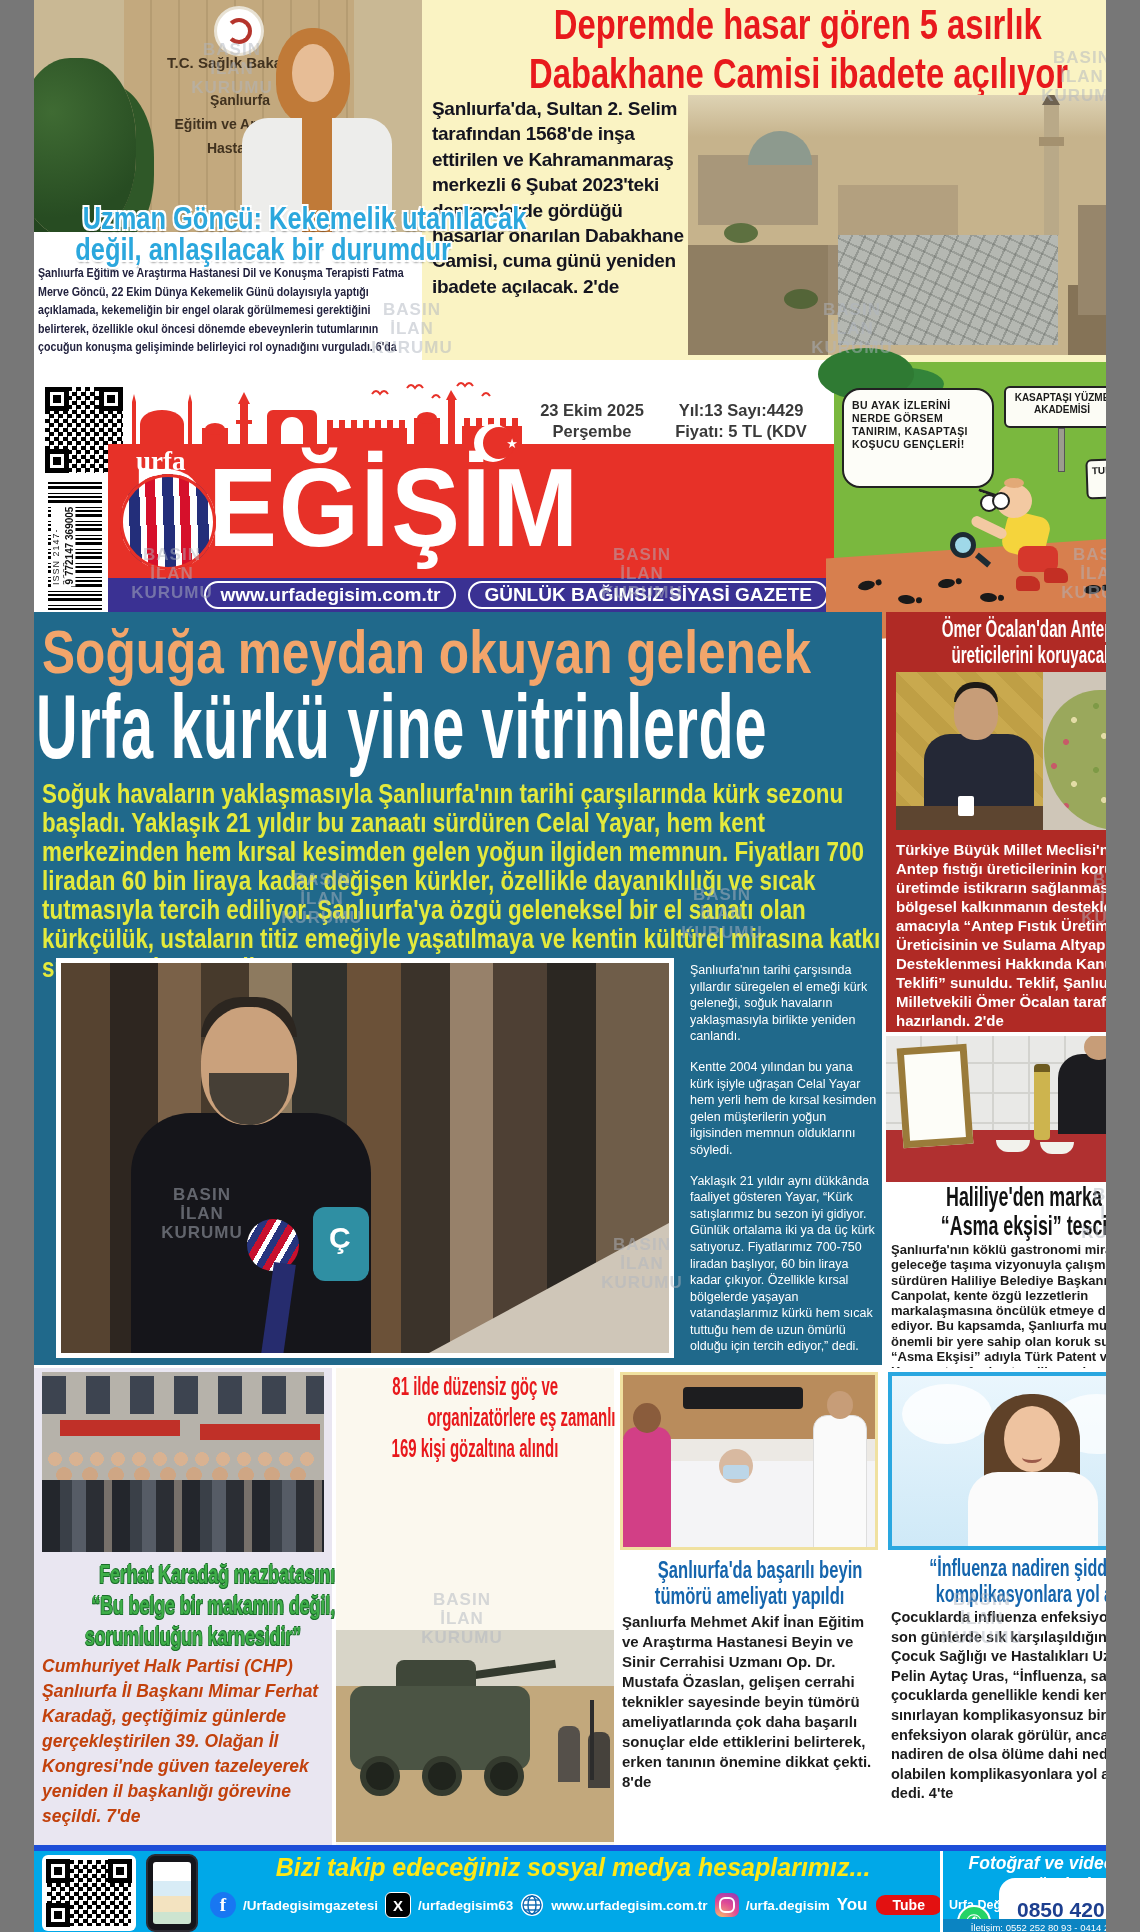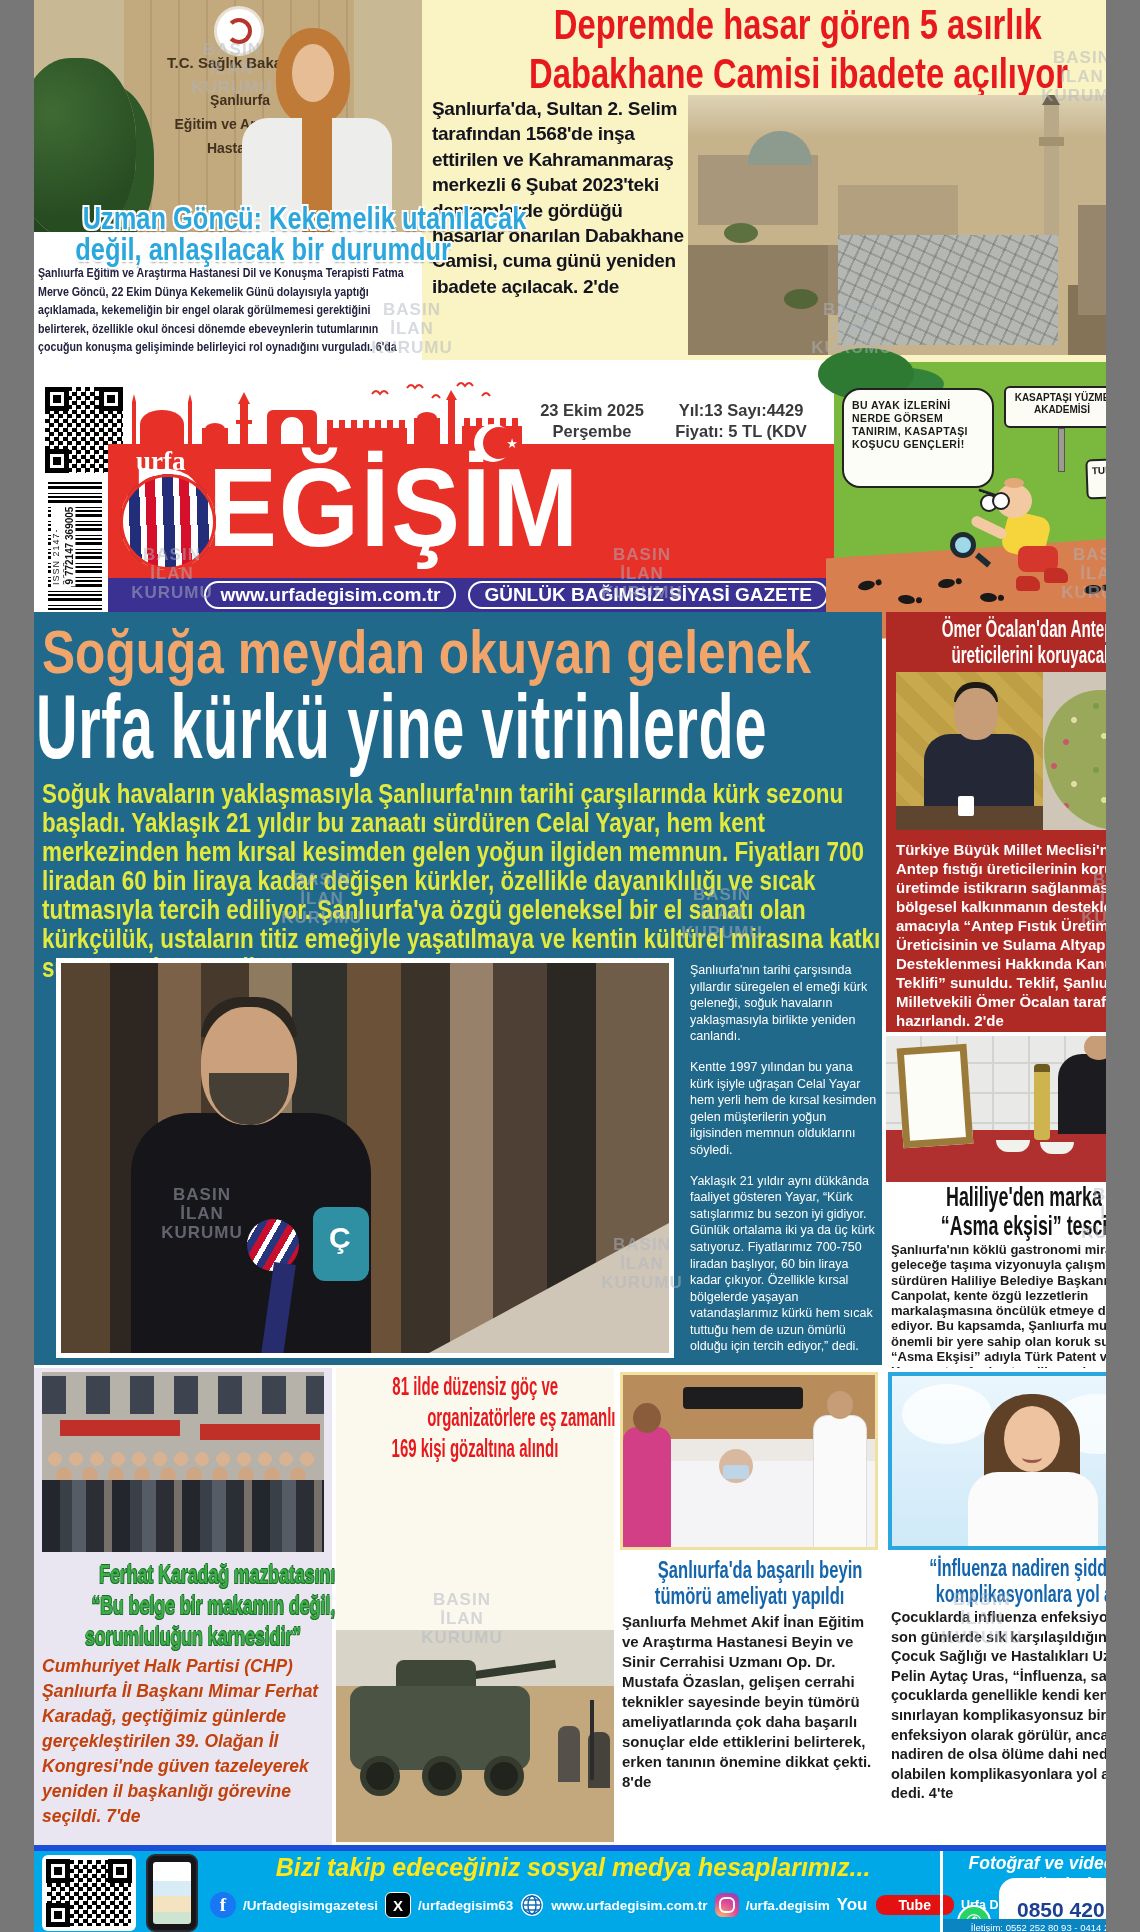--- a/index.html
+++ b/index.html
@@ -231,21 +231,21 @@
   .foot-title{position:absolute;left:175px;top:2px;width:728px;margin:0;text-align:center;color:#ffe816;
      font-size:25px;font-weight:bold;font-style:italic;}
   .social{position:absolute;left:176px;top:41px;width:730px;display:flex;align-items:center;gap:7px;color:#fff;font-weight:bold;font-size:13.5px;white-space:nowrap;}
   .ic{flex:none;display:flex;align-items:center;justify-content:center;}
   .ic-fb{width:26px;height:26px;border-radius:50%;background:#1877f2;color:#fff;font-family:"Liberation Serif",serif;font-weight:bold;font-size:19px;}
   .ic-x{width:24px;height:24px;border-radius:6px;background:#000;color:#fff;font-weight:bold;font-size:15px;border:1px solid #fff;}
   .ic-ig{width:24px;height:24px;border-radius:7px;position:relative;background:radial-gradient(circle at 20% 110%,#fdc468,#df4996 55%,#8a3ab9);}
   .ic-ig::after{content:"";position:absolute;inset:4px;border:2px solid #fff;border-radius:6px;}
   .yt{display:flex;align-items:center;gap:8px;}
   .yt .you{color:#fff;font-weight:bold;font-size:17px;}
-  .yt .tube{background:#e31111;color:#fff;font-weight:bold;font-size:14px;border-radius:9px;padding:2px 23px;}
+  .yt .tube{background:#e31111;color:#fff;font-weight:bold;font-size:14px;border-radius:9px;padding:2px 17px;}
   .yt-name{width:86px;font-size:12.5px;line-height:14px;text-align:center;}
   .foot-right{position:absolute;left:906px;top:0;width:234px;height:84px;border-left:3px solid #fff;box-sizing:border-box;}
   .cta{position:absolute;left:0;top:2px;width:100%;margin:0;text-align:center;color:#fff;font-weight:bold;font-style:italic;font-size:17.5px;}
   .wa-row{position:absolute;left:14px;top:27px;display:flex;align-items:center;gap:8px;}
   .ic-wa{width:34px;height:34px;border-radius:50%;background:#25d366;color:#fff;font-size:20px;border:2px solid #fff;box-sizing:border-box;}
   .wa-pill{background:#fff;border-radius:16px;color:#1d3f8f;font-weight:bold;font-size:21px;padding:20px 18px;}
   .contact{position:absolute;left:0;bottom:0;width:100%;height:16px;background:#0b84c2;color:#fff;font-size:9.5px;
      display:flex;align-items:center;justify-content:center;}
 </style>
 </head>
@@ -422,21 +422,21 @@
       <div class="shirt"></div>
       <div class="mhair"></div>
       <div class="mhead"></div>
       <div class="beard"></div>
       <div class="mic1"></div>
       <div class="mic2"></div>
       <div class="stick"></div>
     </div>
     <div class="abs sidecol">
       <p>Şanlıurfa'nın tarihi çarşısında yıllardır süregelen el emeği kürk geleneği, soğuk havaların yaklaşmasıyla birlikte yeniden canlandı.</p>
-      <p>Kentte 1997 yılından bu yana kürk işiyle uğraşan Celal Yayar hem yerli hem de kırsal kesimden gelen müşterilerin yoğun ilgisinden memnun olduklarını söyledi.</p>
+      <p>Kentte 2004 yılından bu yana kürk işiyle uğraşan Celal Yayar hem yerli hem de kırsal kesimden gelen müşterilerin yoğun ilgisinden memnun olduklarını söyledi.</p>
       <p>Yaklaşık 21 yıldır aynı dükkânda faaliyet gösteren Yayar, “Kürk satışlarımız bu sezon iyi gidiyor. Günlük ortalama iki ya da üç kürk satıyoruz. Fiyatlarımız 700-750 liradan başlıyor, 60 bin liraya kadar çıkıyor. Özellikle kırsal bölgelerde yaşayan vatandaşlarımız kürkü hem sıcak tuttuğu hem de uzun ömürlü olduğu için tercih ediyor,” dedi.</p>
       <p class="byline">Mahmut Kaçan'ın haberi 5'te</p>
     </div>
   </section>
 
   <section class="abs sec-oca">
     <h3 class="abs h-oca ctr">
       <span class="cx">Ömer Öcalan'dan Antep fıstığı</span><br>
       <span class="cx">üreticilerini koruyacak kanun teklifi</span>
     </h3>

